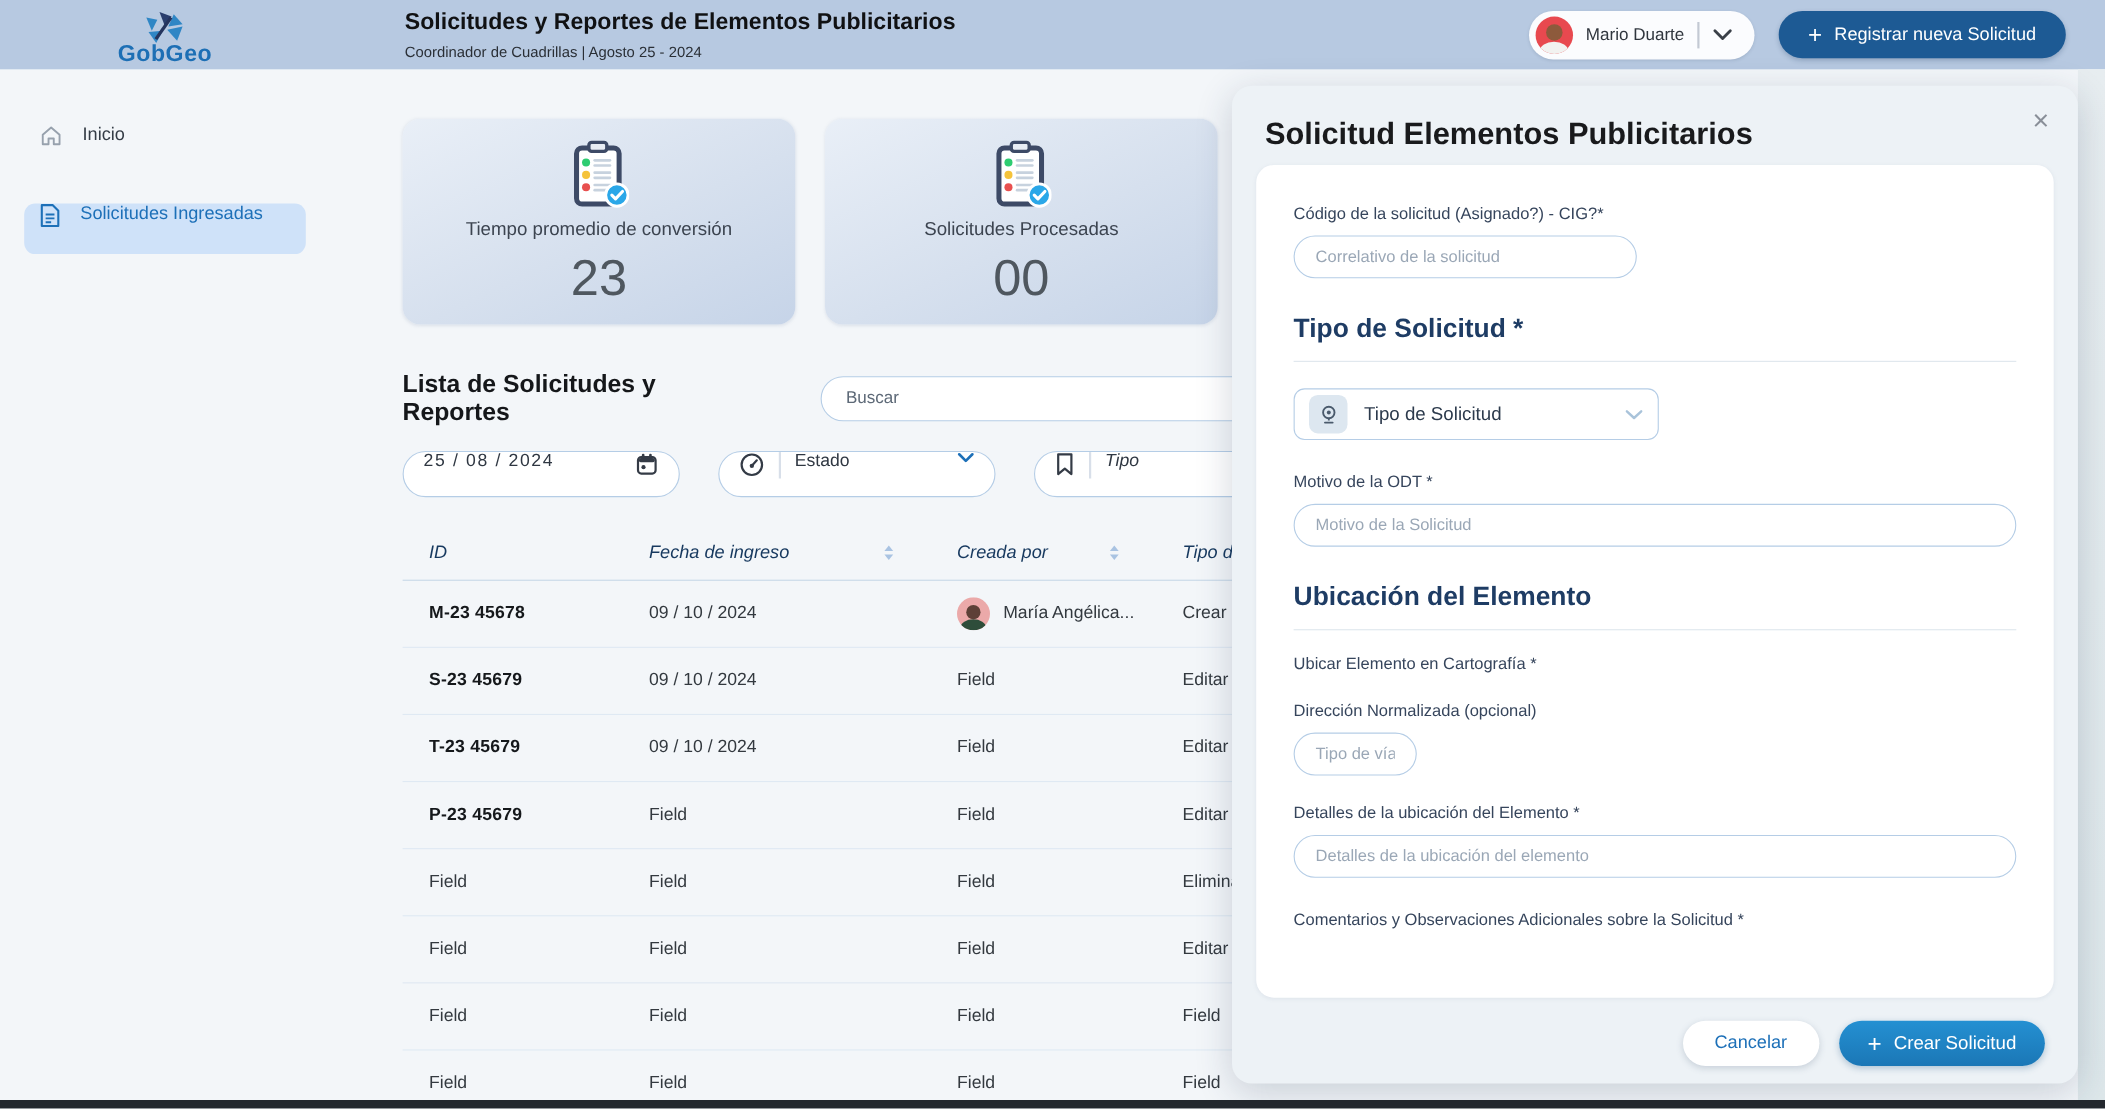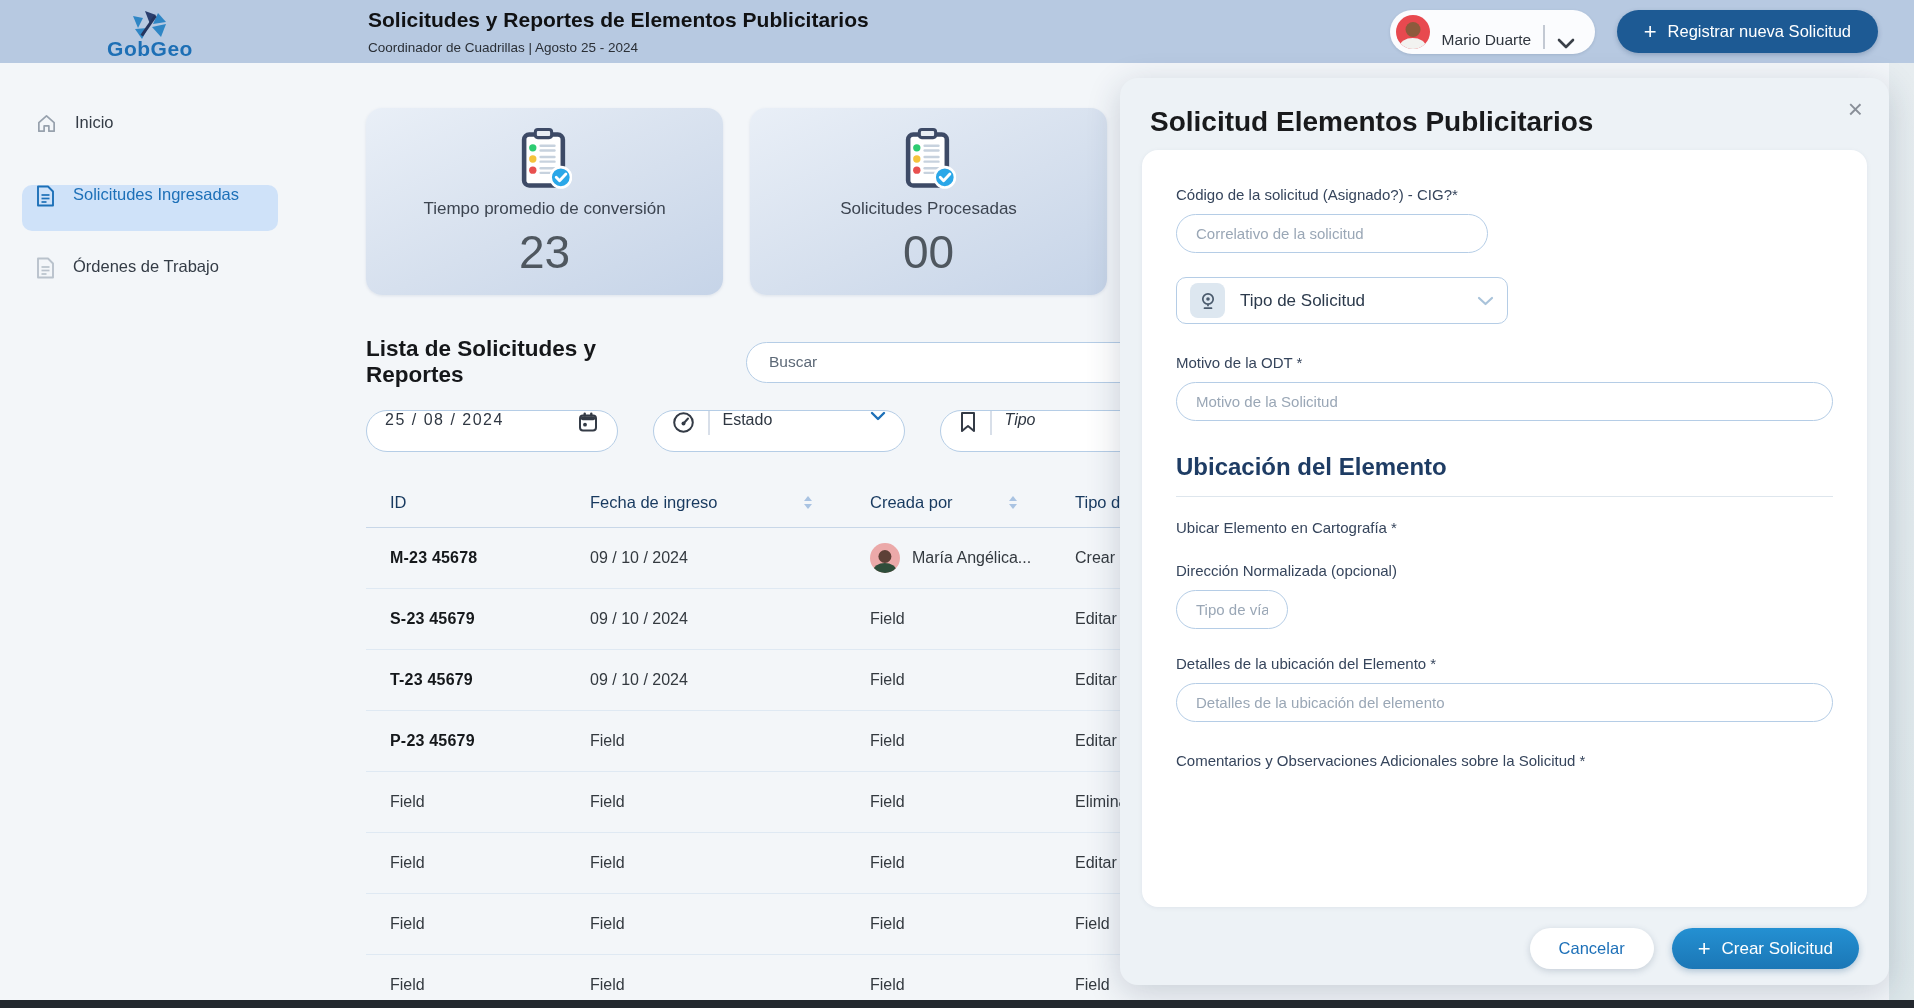--- a/index.html
+++ b/index.html
@@ -9,21 +9,21 @@
 
   
   .header { position:absolute; top:0; left:0; right:0; height:63px; background:#b7c9e1;
             display:flex; align-items:center; z-index:30; }
   .logo-wrap { width:300px; display:flex; align-items:center; justify-content:flex-end; flex-direction:column; gap:0; padding-top:2px;}
   .logo-text { font-size:21px; font-weight:800; color:#1d6fb5; letter-spacing:.5px; line-height:14px;}
   .head-titles { flex:0 0 auto; margin-left:68px; }
   .head-title { font-size:21px; font-weight:700; color:#101113; }
   .head-sub { font-size:13.5px; color:#2a2f36; margin-top:8px; }
   .head-right { margin-left:auto; display:flex; align-items:center; gap:22px; padding-right:36px; }
-  .user-pill { background:#fbfcfe; border-radius:999px; height:44px; display:flex; align-items:flex-end;
+  .user-pill { background:#fbfcfe; border-radius:999px; height:44px; display:flex; align-items:center;
                padding:5px 20px 5px 6px; gap:12px; box-shadow:0 1px 3px rgba(40,60,90,.15); cursor:pointer;}
   .avatar { width:34px; height:34px; border-radius:50%; position:relative; overflow:hidden; flex:0 0 auto;}
   .av-red { background:#e8494f; }
   .av-pink { background:#eba9a9; }
   .avatar .head { position:absolute; left:50%; top:22%; width:44%; height:44%; transform:translateX(-50%);
                   border-radius:50%; background:#8d5a3c; }
   .avatar .body { position:absolute; left:50%; bottom:-18%; width:78%; height:50%; transform:translateX(-50%);
                   border-radius:50% 50% 0 0; background:#f2f2f0; }
   .av-pink .head { background:#5d4037; }
   .av-pink .body { background:#2e4d3a; }
@@ -66,21 +66,21 @@
   .f-label { font-size:16px; color:#2f3742; }
   .date-pill { width:252px; letter-spacing:.5px; }
   .date-pill .f-label { letter-spacing:1.5px; }
   .estado-pill { width:252px; }
   .tipo-pill { width:250px;font-style:italic; }
   .ml-auto { margin-left:auto; }
 
   
   .table { margin-top:26px; width:1230px; }
   .t-head { display:grid; grid-template-columns:200px 280px 205px 1fr; align-items:center; height:50px;
-            border-bottom:1.5px solid #c8d7e8; }
+            border-bottom:1.5px solid #c8d7e8;font-style:italic; }
   .t-head .hcell { font-size:16.5px; color:#17395f; display:flex; align-items:center; gap:0; padding-left:24px;}
   .sort-stack { display:inline-flex; flex-direction:column; gap:3px; margin-left:auto; margin-right:34px; }
   .tri-up { width:0; height:0; border-left:4.5px solid transparent; border-right:4.5px solid transparent;
             border-bottom:5.5px solid #a9c3e2; }
   .tri-down { width:0; height:0; border-left:4.5px solid transparent; border-right:4.5px solid transparent;
               border-top:5.5px solid #a9c3e2; }
   .t-row { display:grid; grid-template-columns:200px 280px 205px 1fr; align-items:center; height:61px;
            border-bottom:1px solid #dfe9f3; }
   .t-row .cell { font-size:16px; color:#33393f; padding-left:24px; display:flex; align-items:center; gap:12px;
                  white-space:nowrap; overflow:hidden; }
@@ -177,29 +177,20 @@
     </div>
     <div class="side-item active">
       <svg width="19" height="22" viewBox="0 0 19 22">
         <path d="M2 1.5 H12 L17 6.5 V20.5 H2 Z" fill="none" stroke="#1d70b8" stroke-width="1.9" stroke-linejoin="round"></path>
         <line x1="5.5" y1="10" x2="13.5" y2="10" stroke="#1d70b8" stroke-width="1.7"></line>
         <line x1="5.5" y1="13.5" x2="13.5" y2="13.5" stroke="#1d70b8" stroke-width="1.7"></line>
         <line x1="5.5" y1="17" x2="10.5" y2="17" stroke="#1d70b8" stroke-width="1.7"></line>
       </svg>
       <span>Solicitudes Ingresadas</span>
     </div>
-    <div class="side-item">
-      <svg width="19" height="22" viewBox="0 0 19 22">
-        <path d="M2 1.5 H12 L17 6.5 V20.5 H2 Z" fill="none" stroke="#b9c2cc" stroke-width="1.9" stroke-linejoin="round"></path>
-        <line x1="5.5" y1="10" x2="13.5" y2="10" stroke="#b9c2cc" stroke-width="1.7"></line>
-        <line x1="5.5" y1="13.5" x2="13.5" y2="13.5" stroke="#b9c2cc" stroke-width="1.7"></line>
-        <line x1="5.5" y1="17" x2="10.5" y2="17" stroke="#b9c2cc" stroke-width="1.7"></line>
-      </svg>
-      <span>Órdenes de Trabajo</span>
-    </div>
   </div>
 
   <div class="main">
 
     <div class="stats-row">
       <div class="stat-card">
         <svg width="55" height="64" viewBox="0 0 54 62">
           <rect x="7" y="7" width="38" height="50" rx="5" fill="#fff" stroke="#3d4a66" stroke-width="4.5"></rect>
           <rect x="18" y="2" width="16" height="8" rx="2.5" fill="#e8edf4" stroke="#3d4a66" stroke-width="3"></rect>
           <circle cx="15.5" cy="20" r="3.6" fill="#2ecc71"></circle>
@@ -376,20 +367,21 @@
   <div class="right-strip"></div>
 
   <div class="drawer">
     <div class="drawer-title">Solicitud Elementos Publicitarios</div>
     <div class="drawer-close">×</div>
 
     <div class="form-card">
       <div class="fld-label">Código de la solicitud  (Asignado?) - CIG?*</div>
       <input class="pill-input w-codigo" type="text" placeholder="Correlativo de la solicitud" style="">
 
+      <div class="section-h">Tipo de Solicitud *</div>
 
       <div class="dropdown">
         <span class="dd-iconbox">
           <svg width="20" height="20" viewBox="0 0 20 20">
             <circle cx="10" cy="8" r="5.2" fill="none" stroke="#4a5a6c" stroke-width="1.7"></circle>
             <circle cx="10" cy="8" r="1.8" fill="#4a5a6c"></circle>
             <line x1="10" y1="13.2" x2="10" y2="15.2" stroke="#4a5a6c" stroke-width="1.7"></line>
             <line x1="6.5" y1="17.2" x2="13.5" y2="17.2" stroke="#4a5a6c" stroke-width="1.7" stroke-linecap="round"></line>
           </svg>
         </span>

